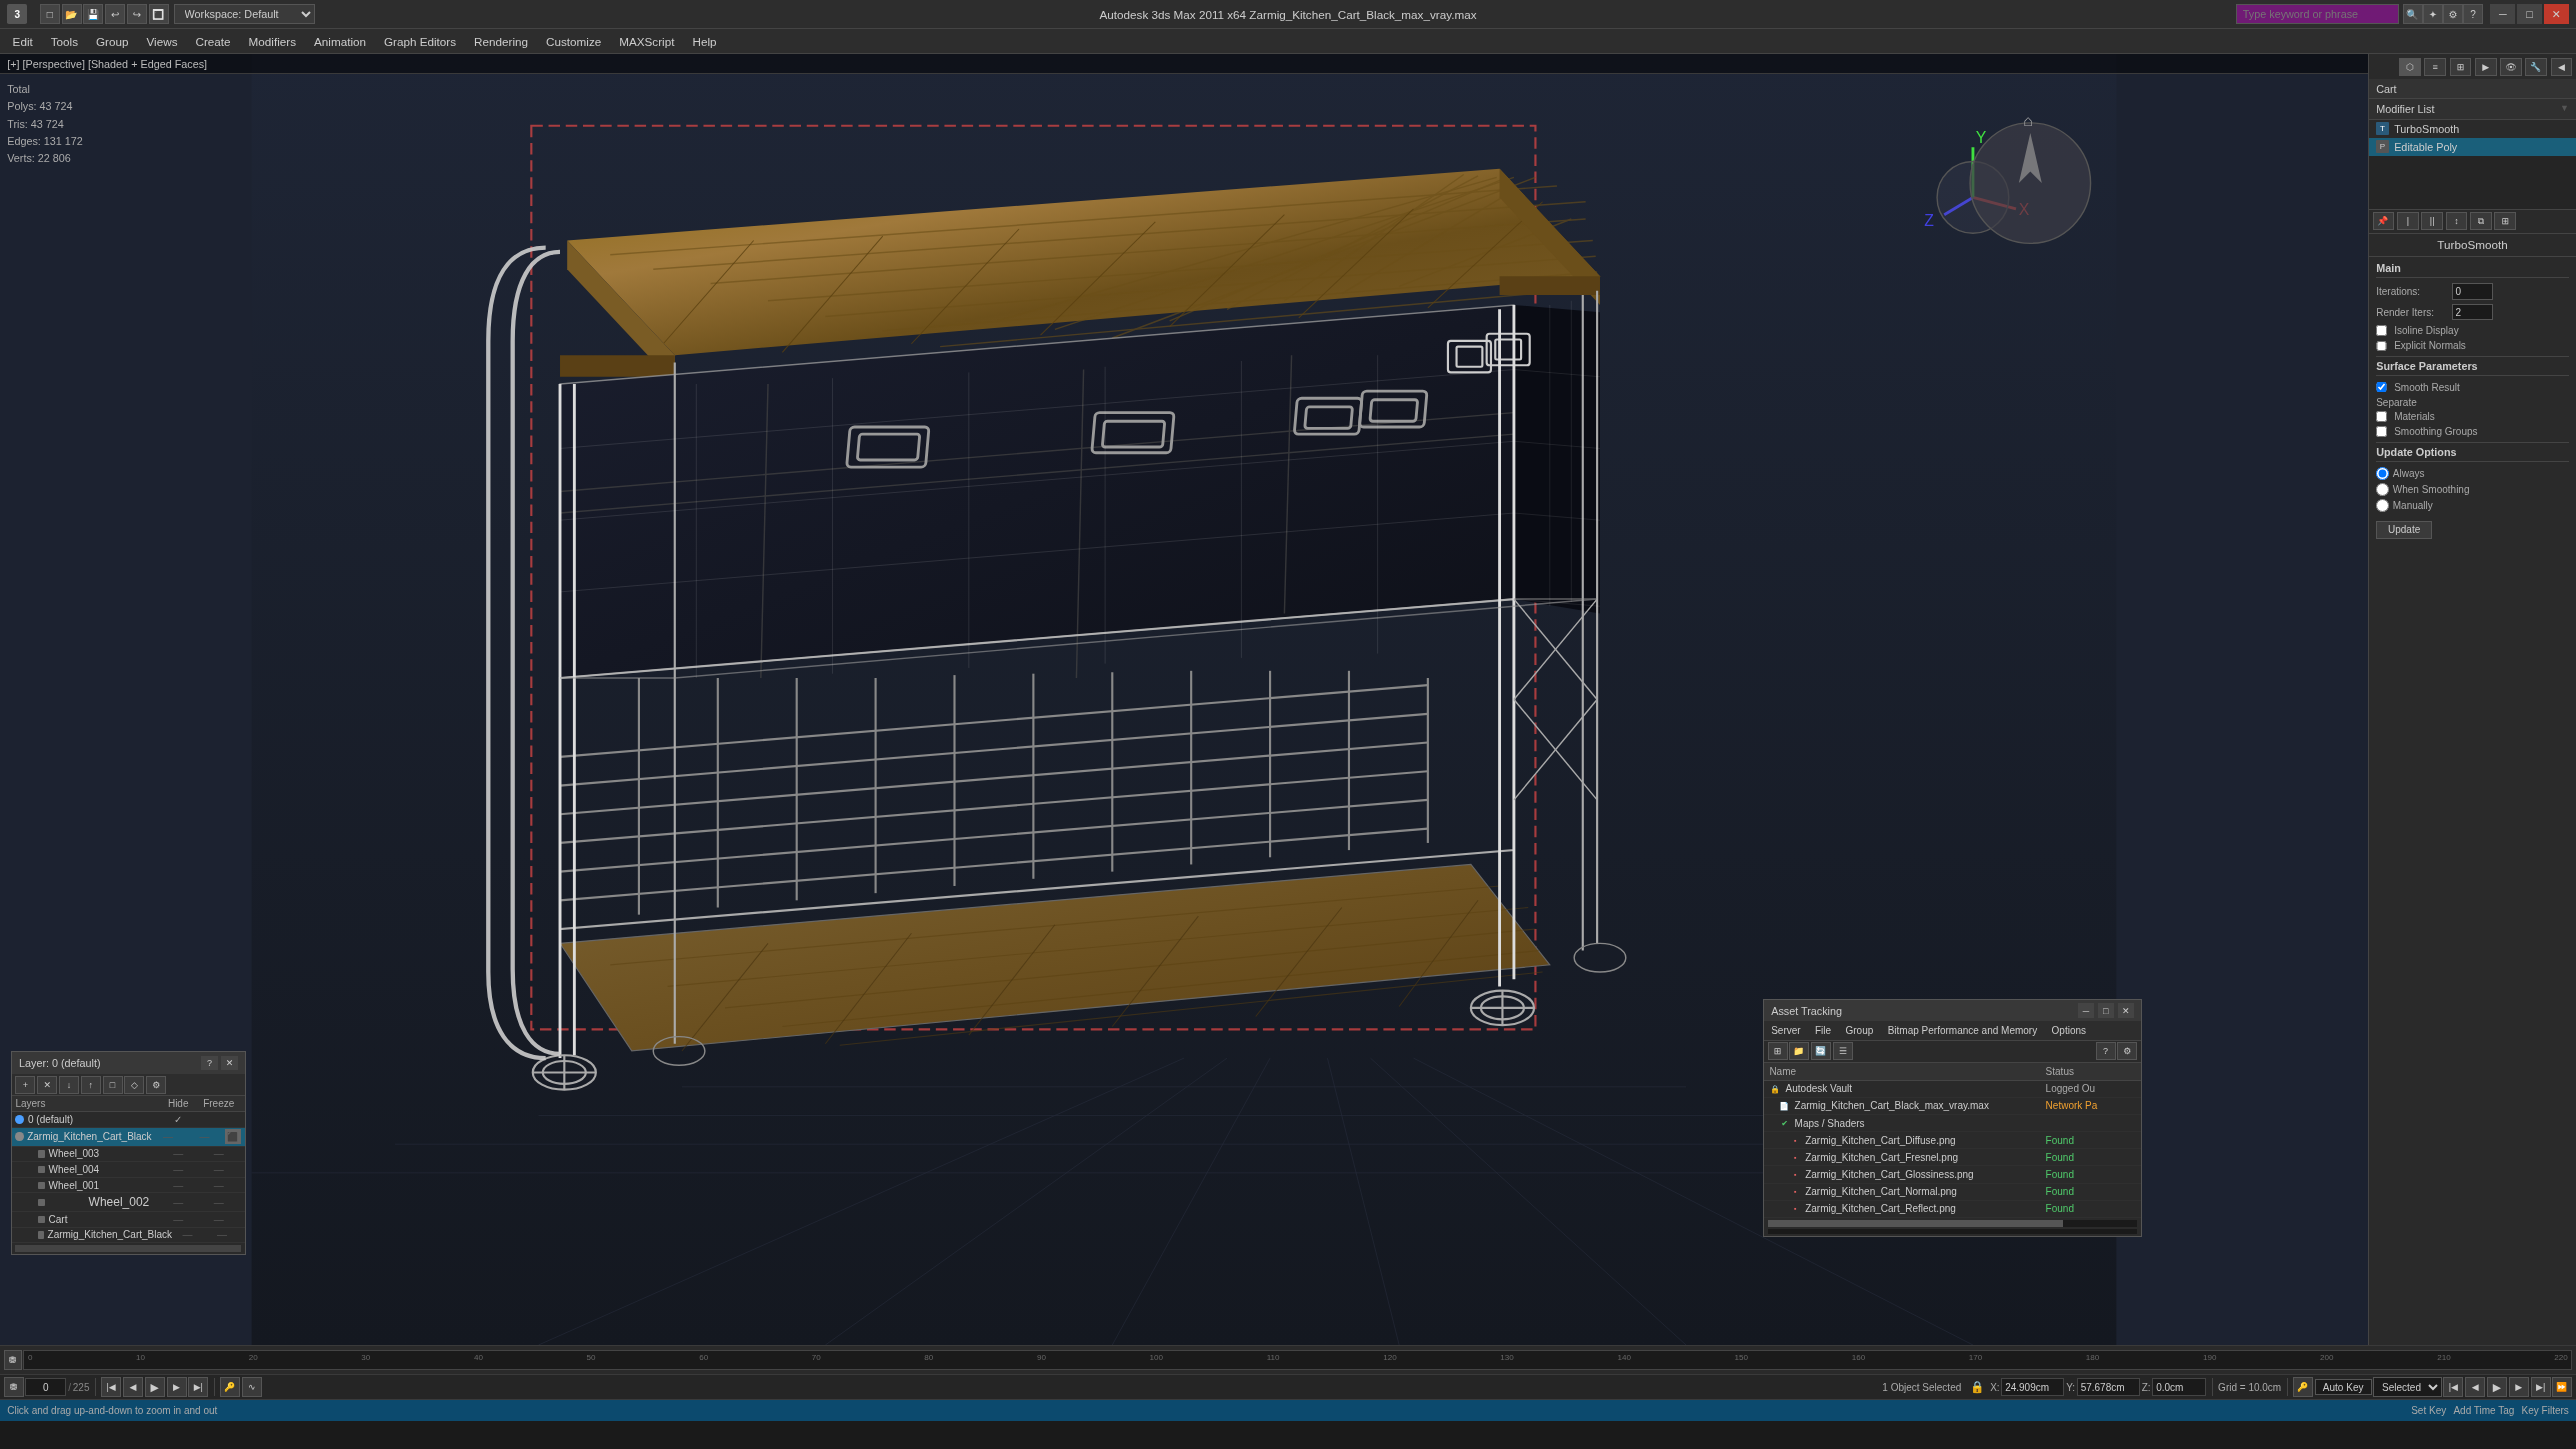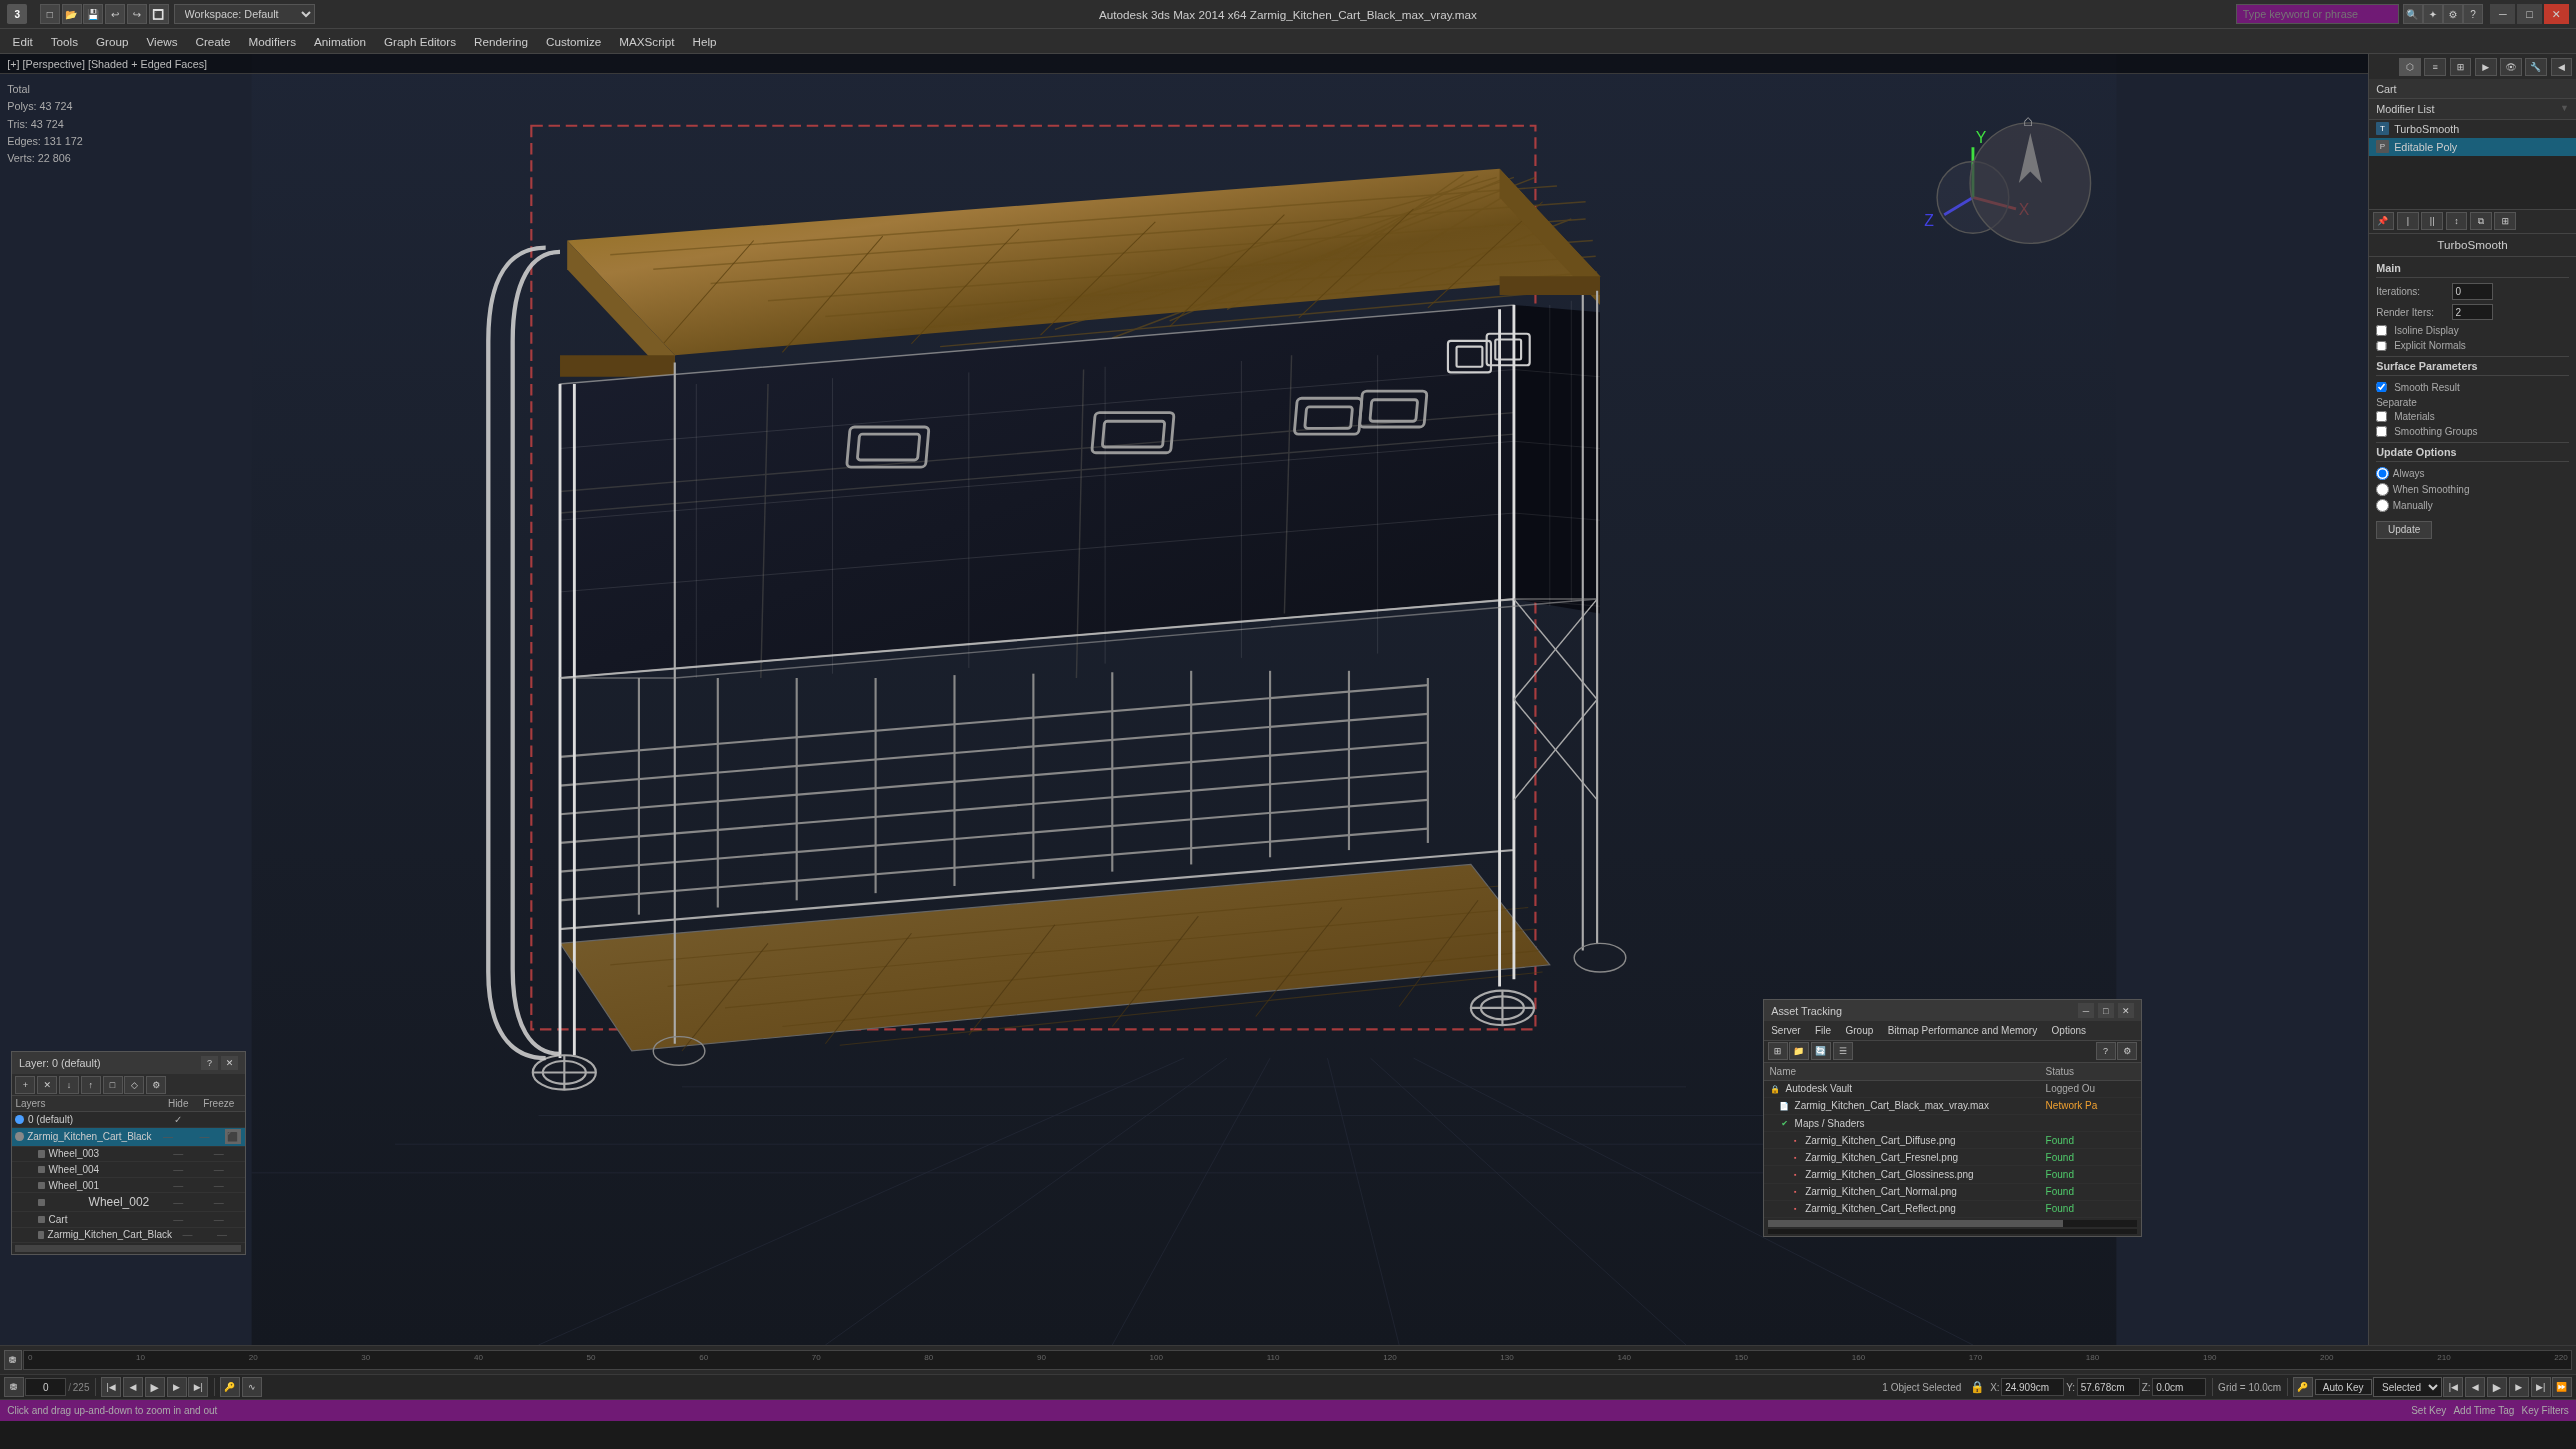--- a/index.html
+++ b/index.html
@@ -496,21 +496,21 @@
     <button class="ur-btn">□</button>
     <button class="ur-btn">📂</button>
     <button class="ur-btn">💾</button>
     <button class="ur-btn">↩</button>
     <button class="ur-btn">↪</button>
     <button class="ur-btn">🔳</button>
   </div>
   <select class="workspace-dropdown">
     <option>Workspace: Default</option>
   </select>
-  <span class="title-text">Autodesk 3ds Max 2014 x64    Zarmig_Kitchen_Cart_Black_max_vray.max</span>
+  <span class="title-text">Autodesk 3ds Max 2011 x64    Zarmig_Kitchen_Cart_Black_max_vray.max</span>
   <input class="search-box" type="text" placeholder="Type keyword or phrase" style="">
 
   <button class="ur-btn">🔍</button>
   <button class="ur-btn">✦</button>
   <button class="ur-btn">⚙</button>
   <button class="ur-btn">?</button>
   <div class="win-controls">
     <button class="win-btn">─</button>
     <button class="win-btn">□</button>
     <button class="win-btn close">✕</button>
@@ -1176,21 +1176,21 @@
 
     <button class="nav-btn" style="width:20px;height:20px;background:#3a3a3a;border:0.9px solid #555;color:#ccc;font-size:9px;cursor:pointer;">|◀</button>
     <button class="nav-btn" style="width:20px;height:20px;background:#3a3a3a;border:0.9px solid #555;color:#ccc;font-size:9px;cursor:pointer;">◀</button>
     <button class="nav-btn" style="width:20px;height:20px;background:#3a3a3a;border:0.9px solid #555;color:#ccc;font-size:10.8px;cursor:pointer;">▶</button>
     <button class="nav-btn" style="width:20px;height:20px;background:#3a3a3a;border:0.9px solid #555;color:#ccc;font-size:9px;cursor:pointer;">▶</button>
     <button class="nav-btn" style="width:20px;height:20px;background:#3a3a3a;border:0.9px solid #555;color:#ccc;font-size:9px;cursor:pointer;">▶|</button>
 
     <button class="nav-btn" style="width:20px;height:20px;background:#3a3a3a;border:0.9px solid #555;color:#ccc;font-size:9px;cursor:pointer;">⏩</button>
   </div>
 
-  <div id="status-bar" style="height:21.7px;background:#701a75;border-top:0.9px solid #3a3a3a;display:flex;align-items:center;padding:0 7.2px;gap:7.2px;">
+  <div id="status-bar" style="height:21.7px;background:#0c4a6e;border-top:0.9px solid #3a3a3a;display:flex;align-items:center;padding:0 7.2px;gap:7.2px;">
     <span style="font-size:10px;color:#aaa;">Click and drag up-and-down to zoom in and out</span>
     <div style="flex:1;"></div>
     <span style="font-size:10px;color:#aaa;">Set Key</span>
     <span style="font-size:10px;color:#aaa;">Add Time Tag</span>
     <span style="font-size:10px;color:#aaa;">Key Filters</span>
   </div>
 </div>
 
 
 </body></html>

